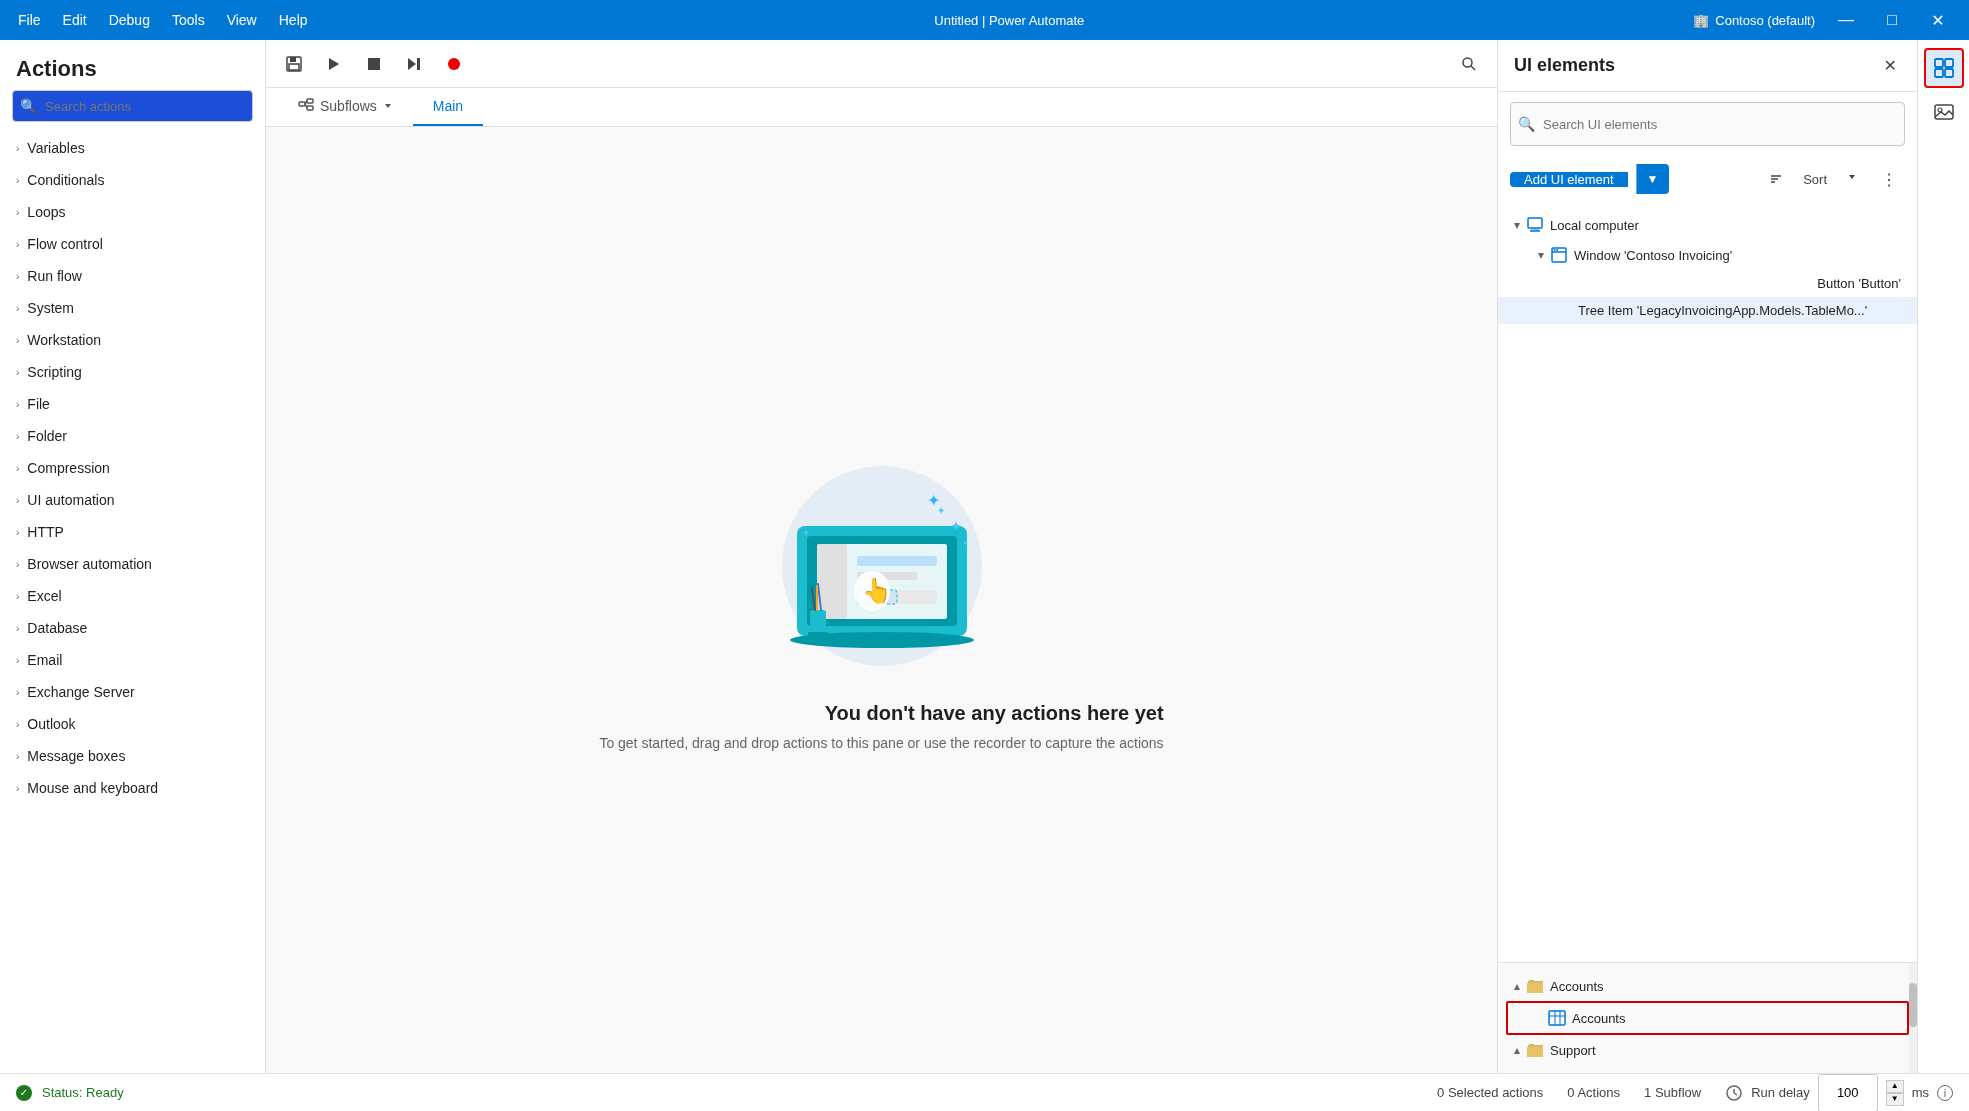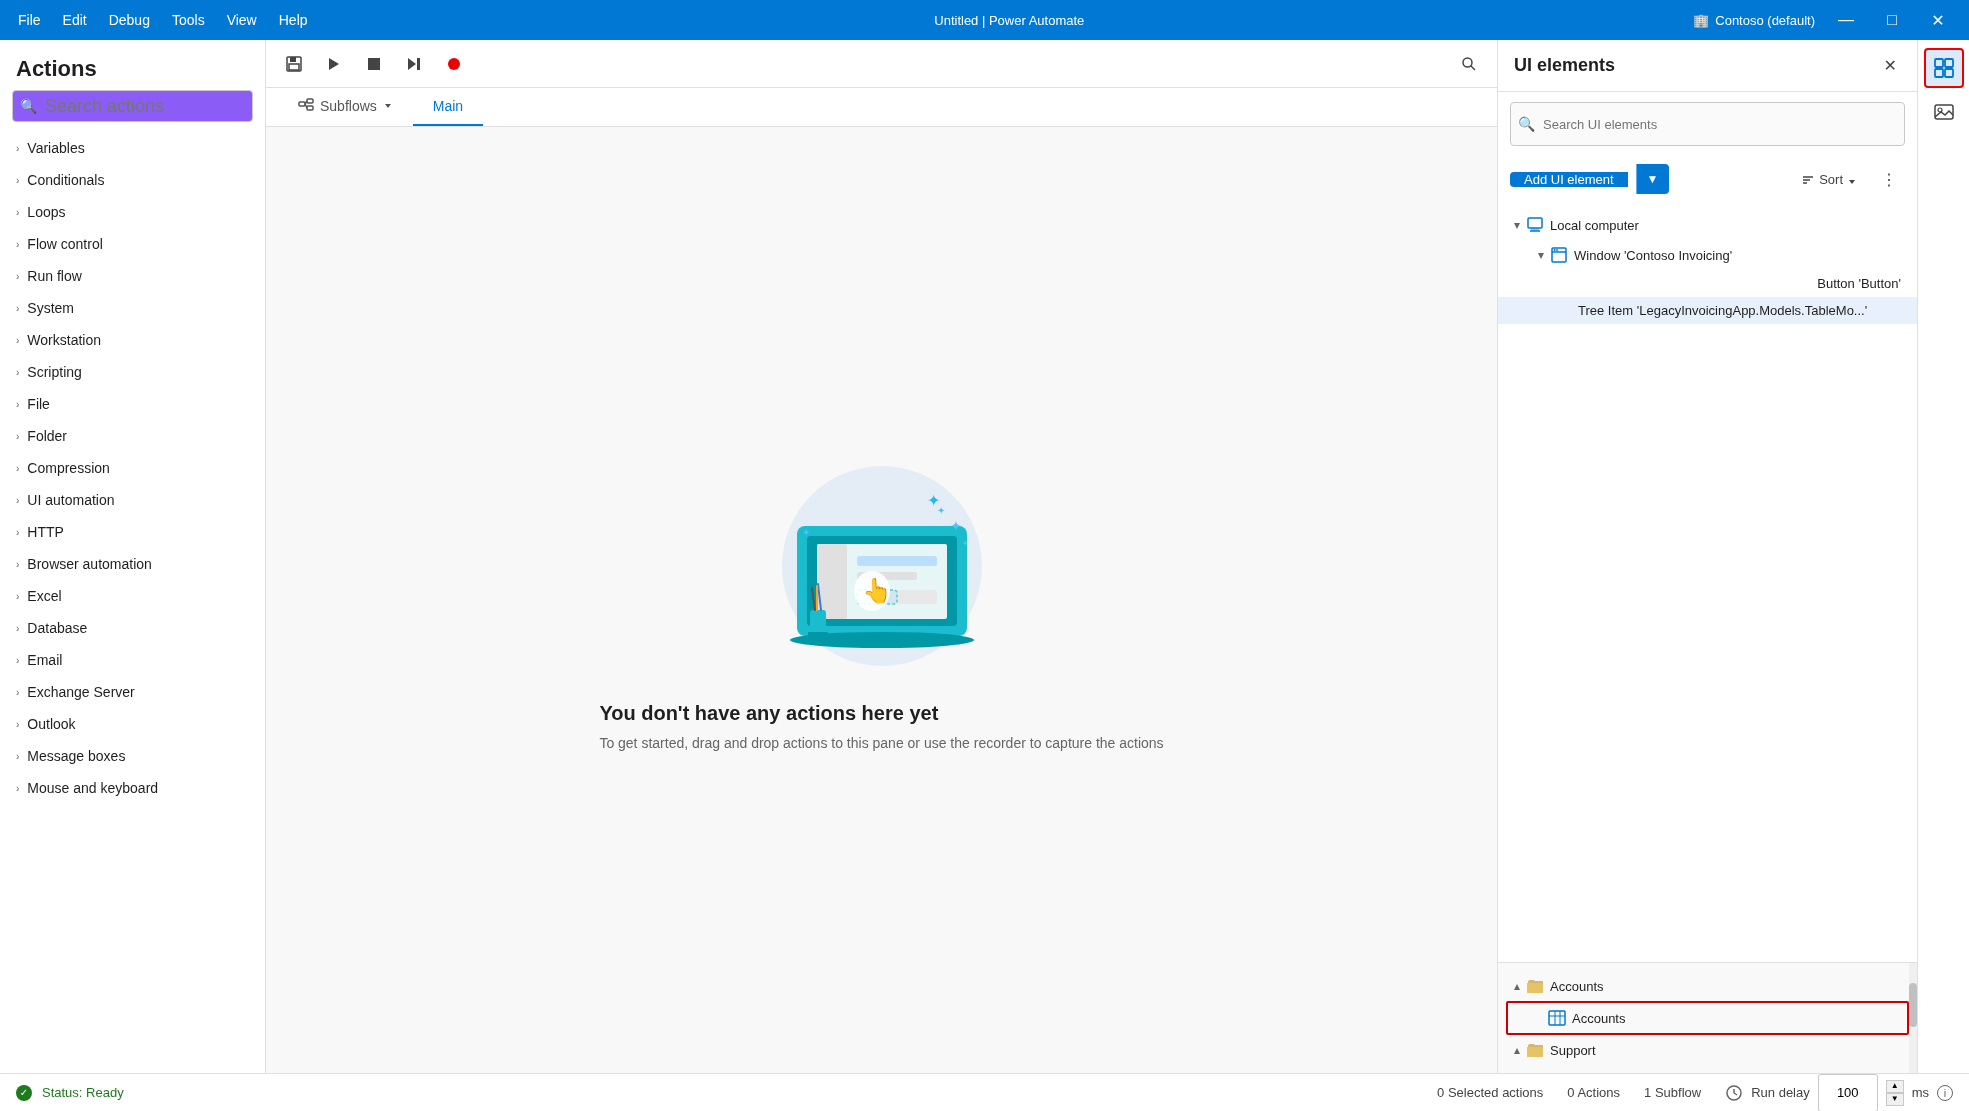--- a/index.html
+++ b/index.html
@@ -84,22 +84,22 @@
     .actions-search {
       margin: 0 12px 10px 12px;
       position: relative;
     }
     .actions-search input {
       width: 100%;
       height: 32px;
       border: 1px solid #c8c8c8;
       border-radius: 4px;
       padding: 0 8px 0 32px;
-      font-size: 18px;
-      background: #8b5cf6;
+      font-size: 13px;
+      background: #1d4ed8;
       outline: none;
     }
     .actions-search .search-icon {
       position: absolute;
       left: 8px;
       top: 50%;
       transform: translateY(-50%);
       color: #666;
       font-size: 14px;
     }
@@ -194,21 +194,21 @@
       justify-content: center;
       flex-direction: column;
       gap: 16px;
     }
     .empty-state-illustration {
       width: 280px;
       height: 240px;
       position: relative;
     }
     .empty-state-text {
-      text-align: left;
+      text-align: right;
     }
     .empty-state-text h3 {
       font-size: 20px;
       font-weight: 600;
       color: #1f1f1f;
       margin-bottom: 8px;
     }
     .empty-state-text p {
       font-size: 14px;
       color: #666;
@@ -294,22 +294,22 @@
       cursor: pointer;
     }
     .sort-btn {
       margin-left: auto;
       background: none;
       border: none;
       cursor: pointer;
       font-size: 13px;
       color: #444;
       display: flex;
-      align-items: flex-end;
-      gap: 4px;
+      align-items: flex-start;
+      gap: 20px;
       padding: 6px 8px;
       border-radius: 4px;
     }
     .more-btn {
       background: none;
       border: none;
       cursor: pointer;
       font-size: 16px;
       color: #444;
       padding: 4px 8px;

